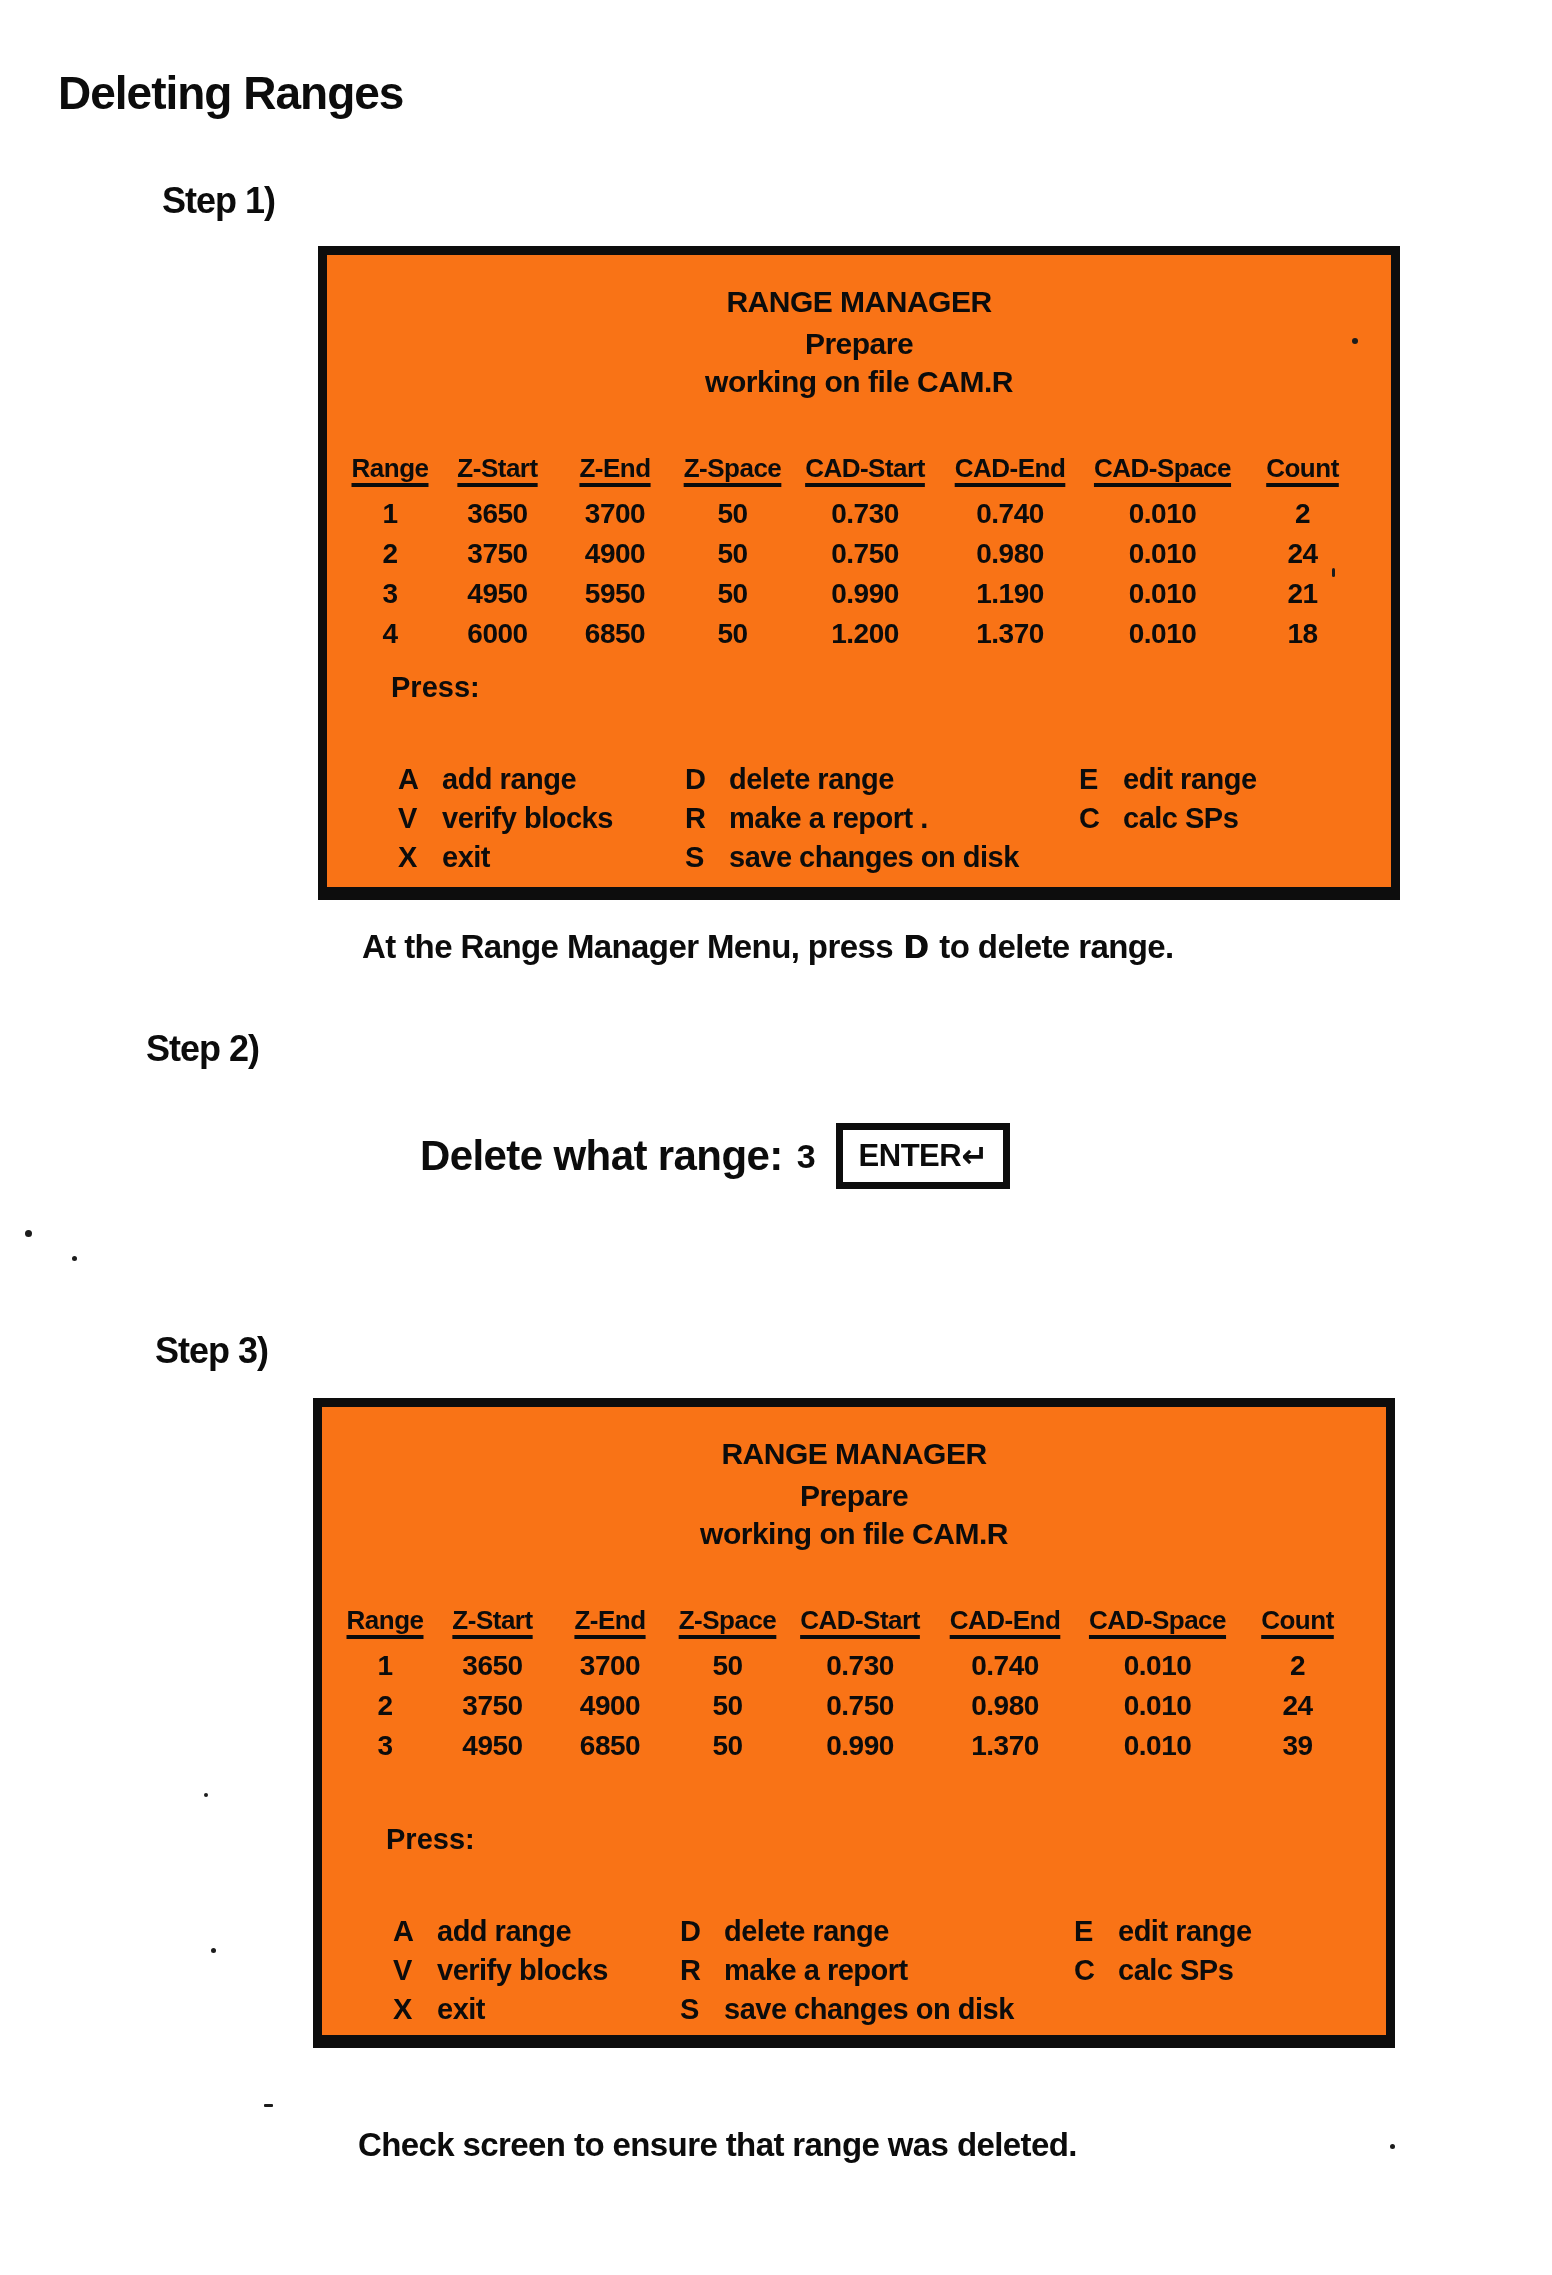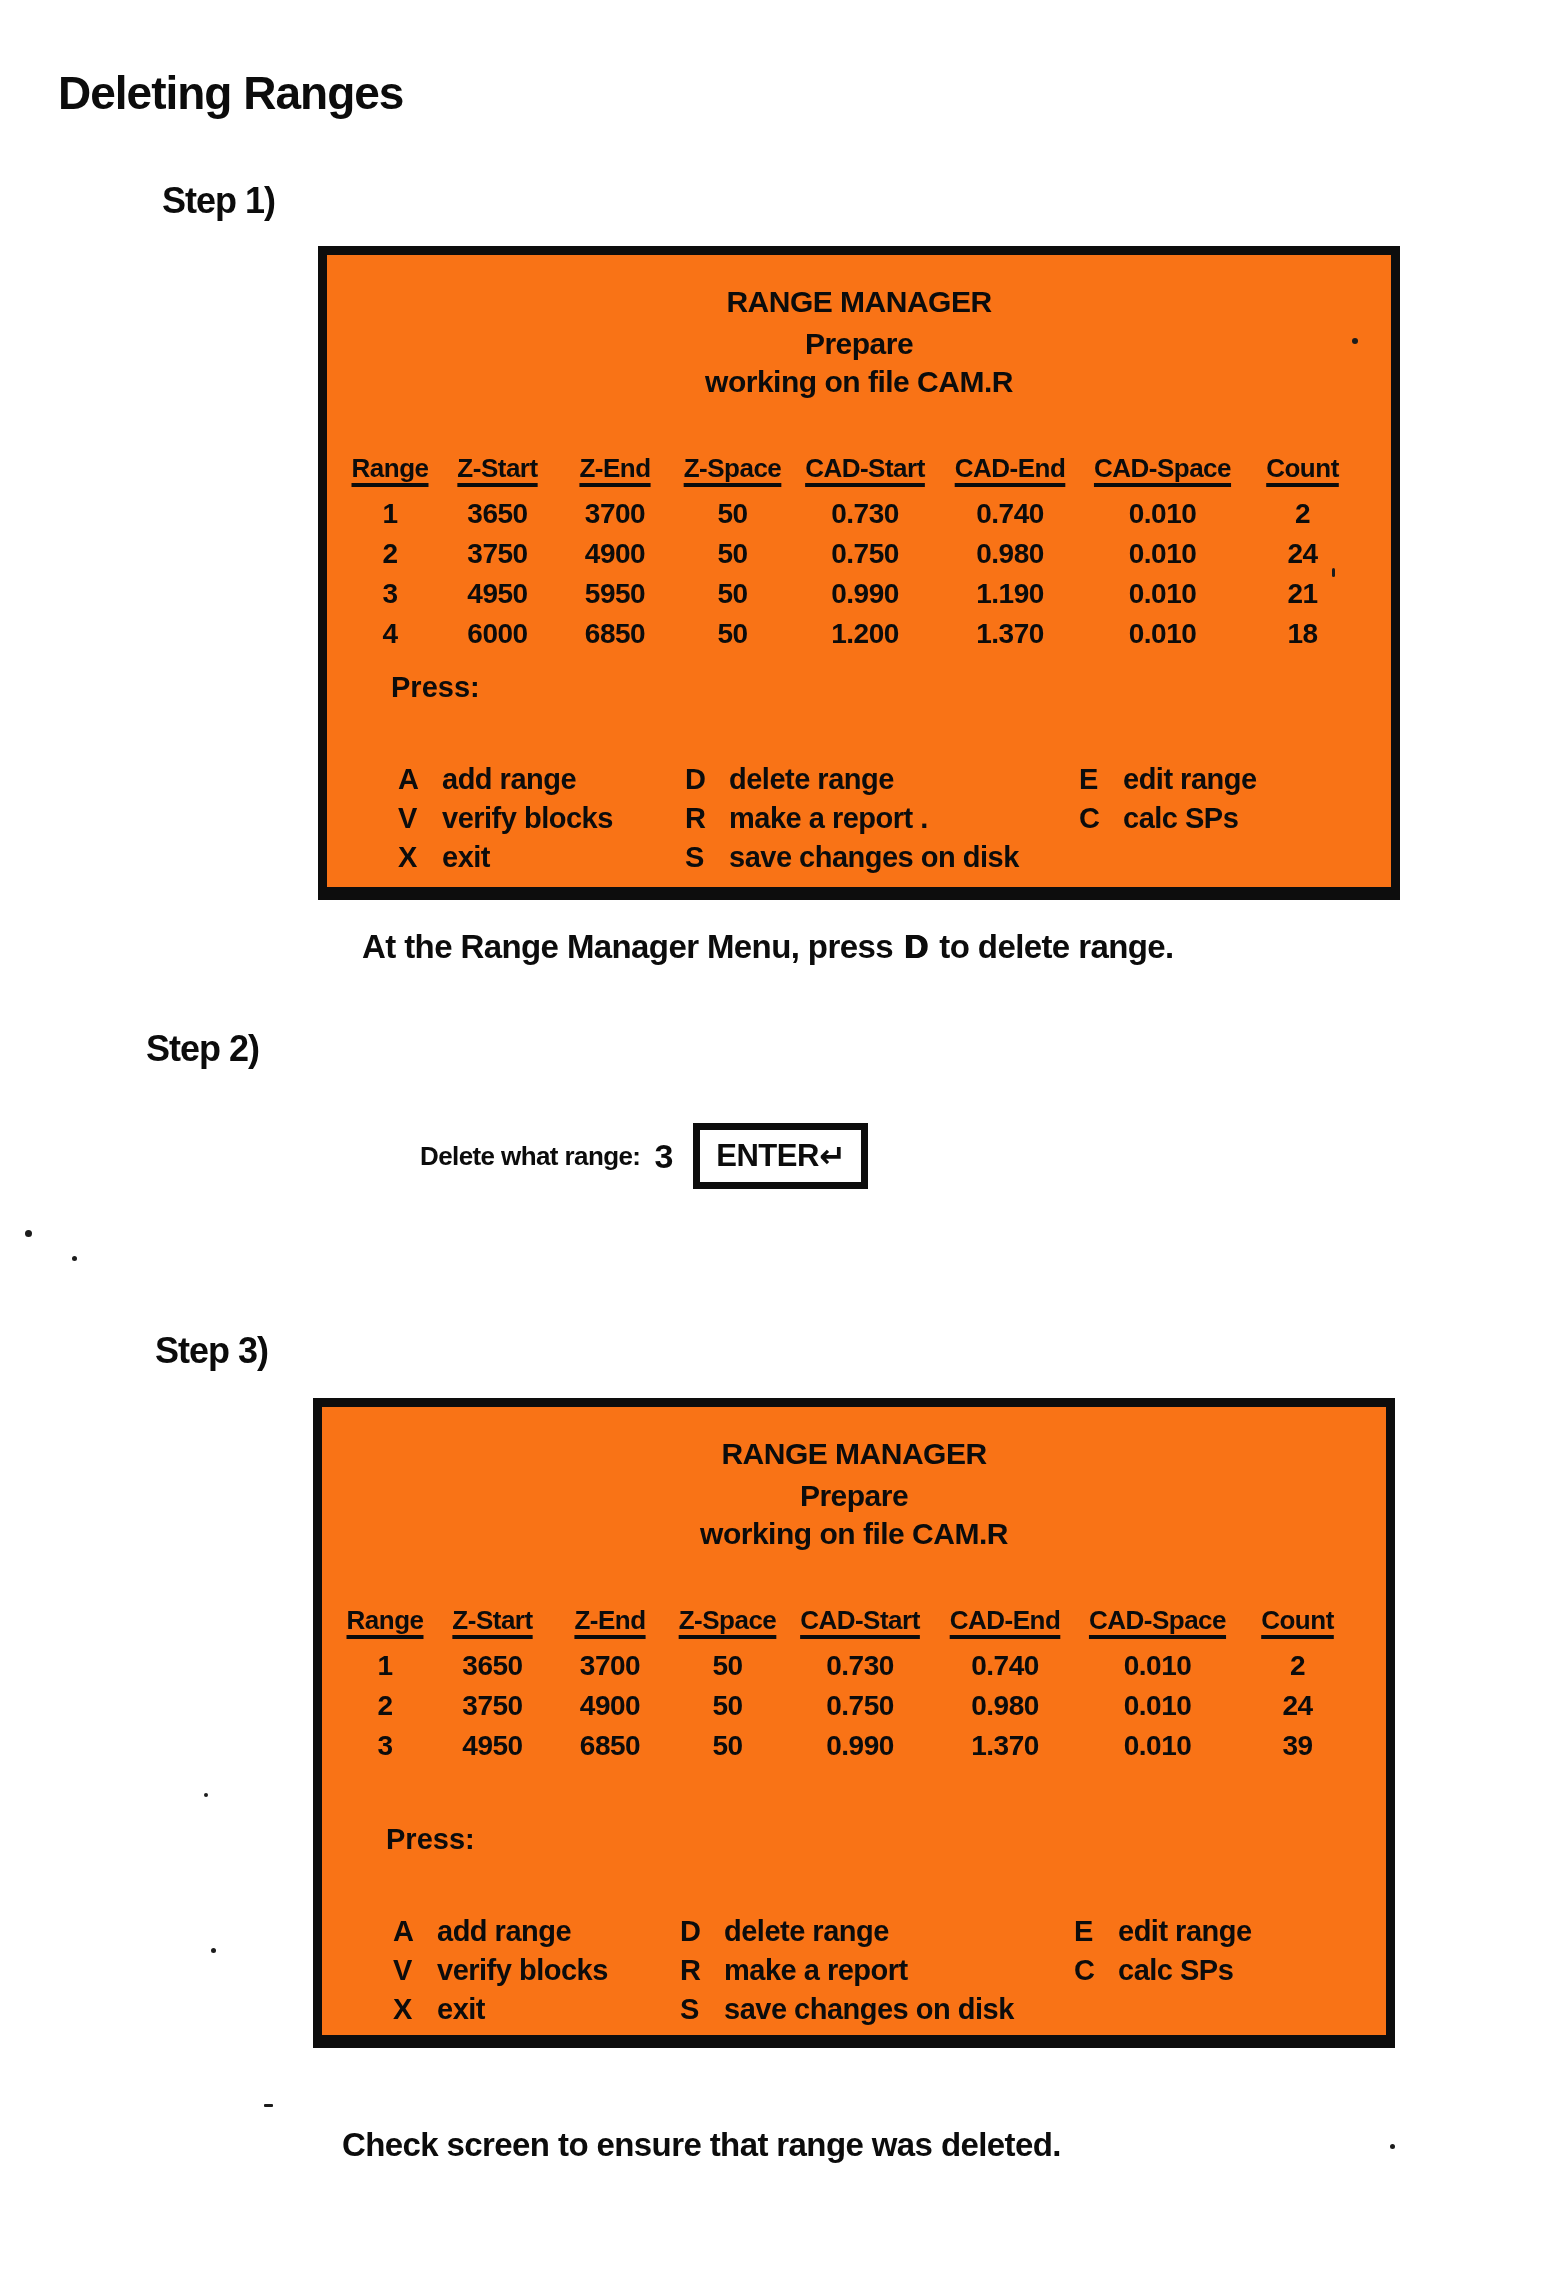--- a/index.html
+++ b/index.html
@@ -11,21 +11,21 @@
   .abs { position:absolute; }
   .ital { font-weight:700; letter-spacing:-1px; }
   .page-title { left:58px; top:66px; font-size:46px; }
   .step-label { font-size:36px; }
   .step1 { left:162px; top:180px; }
   .step2 { left:146px; top:1028px; }
   .step3 { left:155px; top:1330px; }
 
   .caption { font-size:33px; font-weight:700; letter-spacing:-0.6px; white-space:nowrap; }
   .cap1 { left:362px; top:928px; }
-  .cap2 { left:342px; top:2126px; }
+  .cap2 { left:358px; top:2126px; }
   .step2-text { left:360px; top:1031px; }
   .boldkey { text-shadow:0.7px 0 0 currentColor,-0.7px 0 0 currentColor; padding:0 3px; }
 
   .screen {
     position:absolute; background:#f97316;
     border:9px solid #0d0d0d; border-bottom-width:13px;
   }
   .screen1 { left:318px; top:246px;  width:1064px; height:632px; }
   .screen2 { left:313px; top:1398px; width:1064px; height:628px; }
   .scr-line {
@@ -52,21 +52,21 @@
   .press { position:absolute; left:24px; top:416px; font-size:29px; font-weight:700;margin-left:40px; }
   .mi { position:absolute; font-size:29px; font-weight:700; letter-spacing:-0.5px; white-space:nowrap;margin-left:14px; }
   .mk { display:inline-block; min-width:44px; }
   .mc0 { left:57px; } .mc1 { left:344px; } .mc2 { left:738px; }
   .mr0 { top:508px; } .mr1 { top:547px; } .mr2 { top:586px; }
 
   .prompt-row {
     left:420px; top:1120px; height:72px;
     display:flex; align-items:center; white-space:nowrap;
   }
-  .prompt-label { font-size:26px; font-weight:700; letter-spacing:-0.6px; }
+  .prompt-label { font-size:42px; font-weight:700; letter-spacing:-0.6px; }
   .prompt-value { font-size:34px; font-weight:700; margin-left:14px; }
   .enter-box {
     margin-left:20px; border:7px solid #0d0d0d; height:52px; padding:0 16px;
     display:flex; align-items:center; 
     font-size:31px; font-weight:700; letter-spacing:-0.5px;
   }
   .enter-arrow { font-size:32px; font-weight:700; }
 
   .speck { position:absolute; background:#1c1c1c; border-radius:50%; }
 </style>

